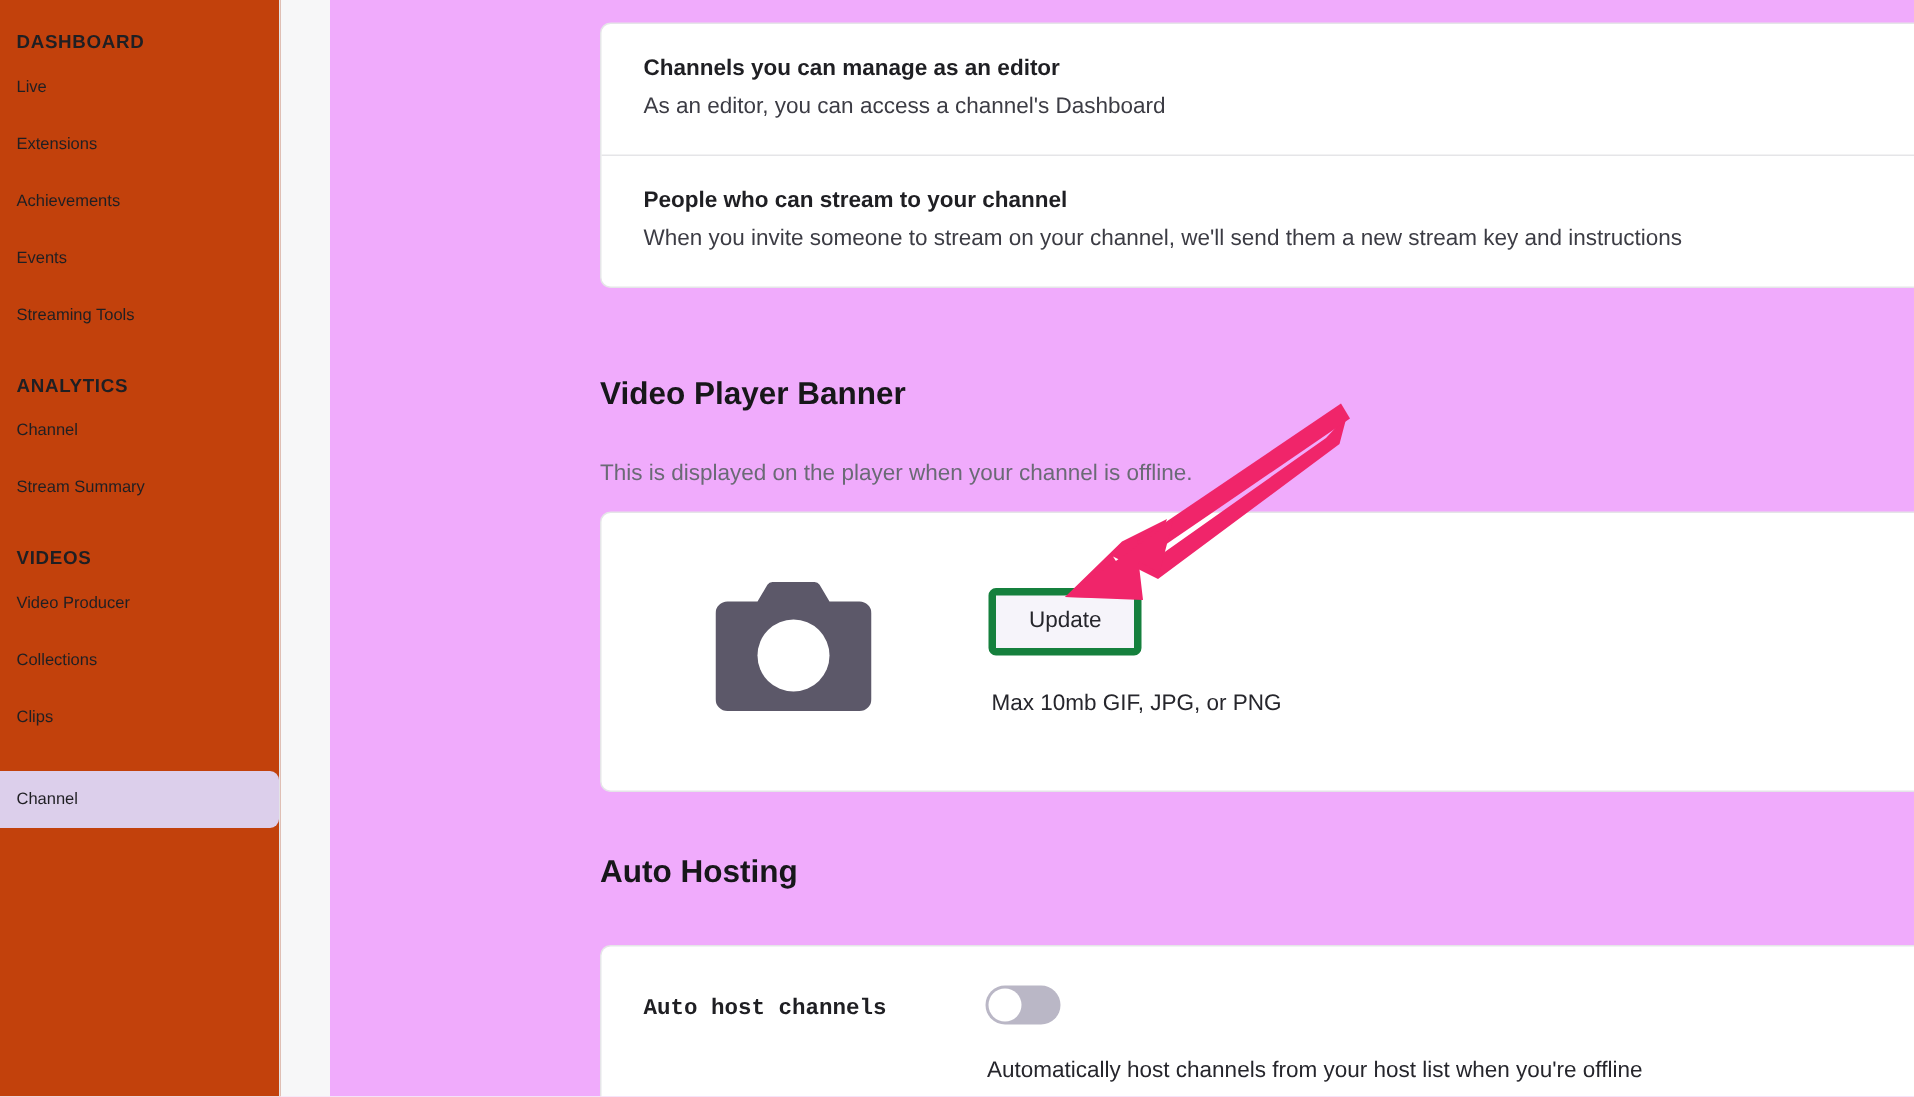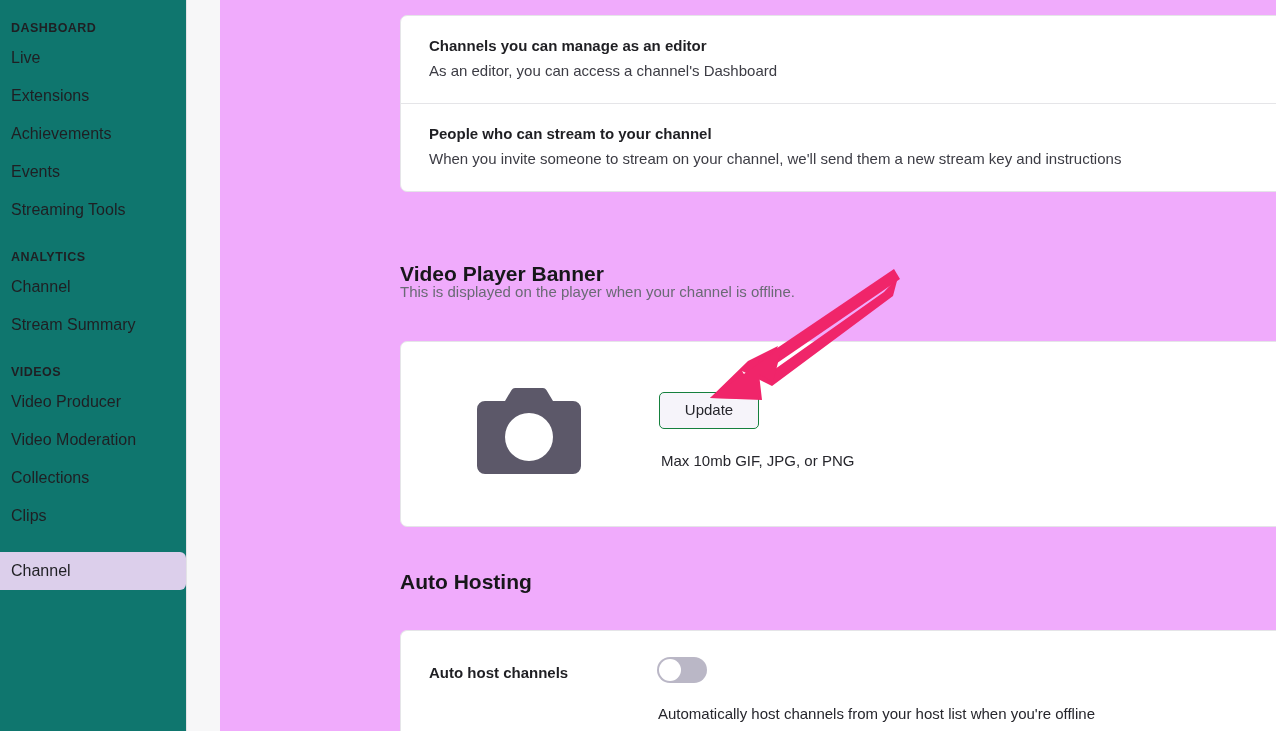--- a/index.html
+++ b/index.html
@@ -20,38 +20,38 @@
     background: #f7f7f8;
     overflow: hidden;
   }
 
   
   #sidebar {
     position: absolute;
     left: 0; top: 0;
     width: 187px;
     height: 731px;
-    background: #0f766e;
+    background: #c2410c;
     border-right: 1px solid #e3e3e6;
     overflow: hidden;
   }
   .nav-group { padding: 0; }
   .nav-heading {
     font-size: 12.5px;
     font-weight: bold;
     letter-spacing: 0.45px;
     color: #1f1f23;
     padding: 0 0 0 11px;
     margin: 0;
     height: 22px;
     line-height: 22px;
   }
   .nav-item {
     display: block;
-    font-size: 16px;
+    font-size: 11px;
     color: #1f1f23;
     line-height: 20px;
     padding: 9px 0 9px 11px;
     margin: 0 0 0 0;
     border-radius: 0 6px 6px 0;
     cursor: pointer;
     white-space: nowrap;
   }
   .nav-item.active {
     background: #dccfeb;
@@ -133,21 +133,21 @@
   .banner-right {
     padding-left: 78px;
     padding-top: 8px;
   }
   .btn-update {
     display: inline-block;
     font-family: "Liberation Sans", sans-serif;
     font-size: 15px;
     color: #26262c;
     background: #f6f4fa;
-    border: 1px solid #15803d;
+    border: 5px solid #15803d;
     border-radius: 5px;
     padding: 8px 22px 9px 22px;
     line-height: 18px;
     cursor: pointer;
     min-width: 100px;
     text-align: center;
   }
   .hint {
     font-size: 15px;
     color: #26262c;
@@ -163,20 +163,21 @@
     padding: 26px 0 26px 28px;
   }
   .host-label {
     font-size: 15px;
     font-weight: bold;
     color: #1f1f23;
     line-height: 20px;
     width: 228px;
     flex: 0 0 228px;
     padding-top: 6px;
+    font-family: Liberation Mono, monospace;
   }
   .host-right { padding-top: 0; }
   .toggle {
     width: 50px;
     height: 26px;
     border-radius: 13px;
     background: #bab7c6;
     position: relative;
     cursor: pointer;
     display: block;
@@ -227,21 +228,20 @@
       <div class="nav-heading">ANALYTICS</div>
       <div class="nav-item">Channel</div>
       <div class="nav-item">Stream Summary</div>
     </div>
 
     <div class="group-gap"></div>
 
     <div class="nav-group">
       <div class="nav-heading">VIDEOS</div>
       <div class="nav-item">Video Producer</div>
-      <div class="nav-item">Video Moderation</div>
       <div class="nav-item">Collections</div>
       <div class="nav-item">Clips</div>
     </div>
 
     <div class="group-gap"></div>
 
     <div class="nav-group">
       <div class="nav-item active">Channel</div>
     </div>
   </nav>
@@ -252,22 +252,22 @@
       <div class="card-row">
         <div class="row-title">Channels you can manage as an editor</div>
         <div class="row-desc">As an editor, you can access a channel's Dashboard</div>
       </div>
       <div class="card-row">
         <div class="row-title">People who can stream to your channel</div>
         <div class="row-desc">When you invite someone to stream on your channel, we'll send them a new stream key and instructions</div>
       </div>
     </section>
 
-    <h2 class="section-title" style="top:261px;text-align:center;">Video Player Banner</h2>
-    <p class="section-sub" style="top:282px;text-align:center;">This is displayed on the player when your channel is offline.</p>
+    <h2 class="section-title" style="top:250px;text-align:center;">Video Player Banner</h2>
+    <p class="section-sub" style="top:306px;text-align:center;">This is displayed on the player when your channel is offline.</p>
 
     <section class="card" style="top:341px;">
       <div class="banner-inner">
         <div class="cam-wrap">
           <span>
             <svg width="104" height="92" viewBox="0 0 104 92" aria-hidden="true">
               <path fill="#5c5869" d="M38 2 h28 a4 4 0 0 1 3.4 1.9 L76 15 h20 a8 8 0 0 1 8 8 v57 a8 8 0 0 1 -8 8 H8 a8 8 0 0 1 -8 -8 V23 a8 8 0 0 1 8 -8 h20 L34.6 3.9 A4 4 0 0 1 38 2 Z"></path>
               <circle cx="52" cy="51" r="24" fill="#ffffff"></circle>
             </svg>
           </span>

